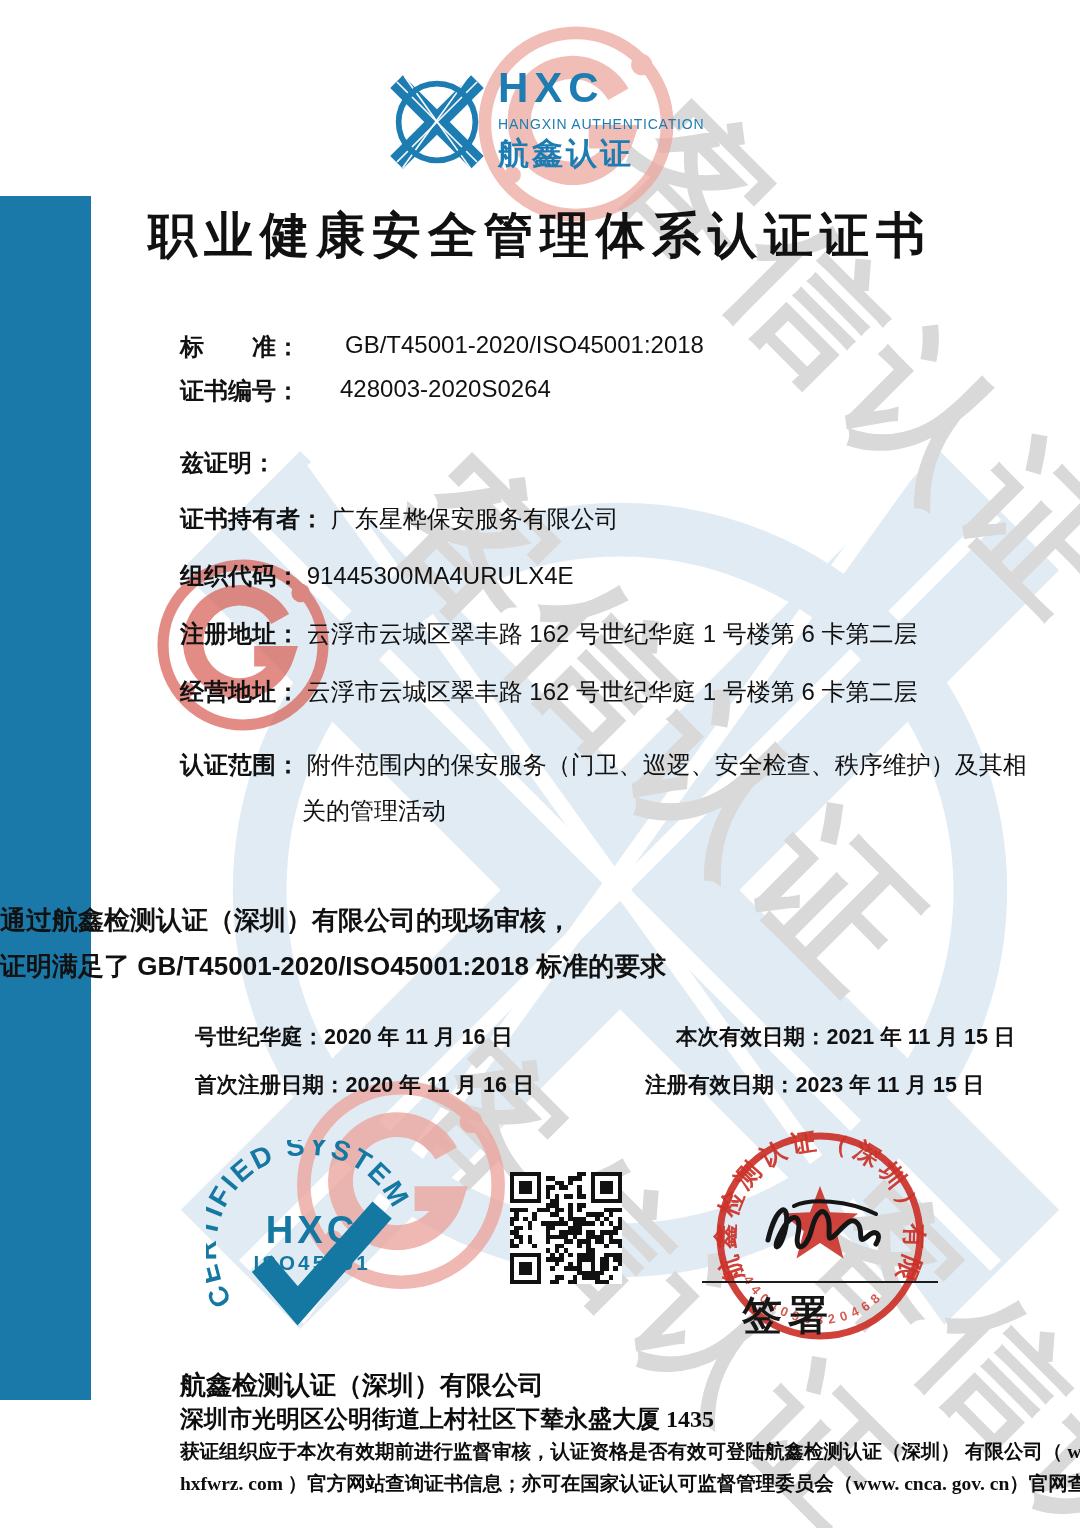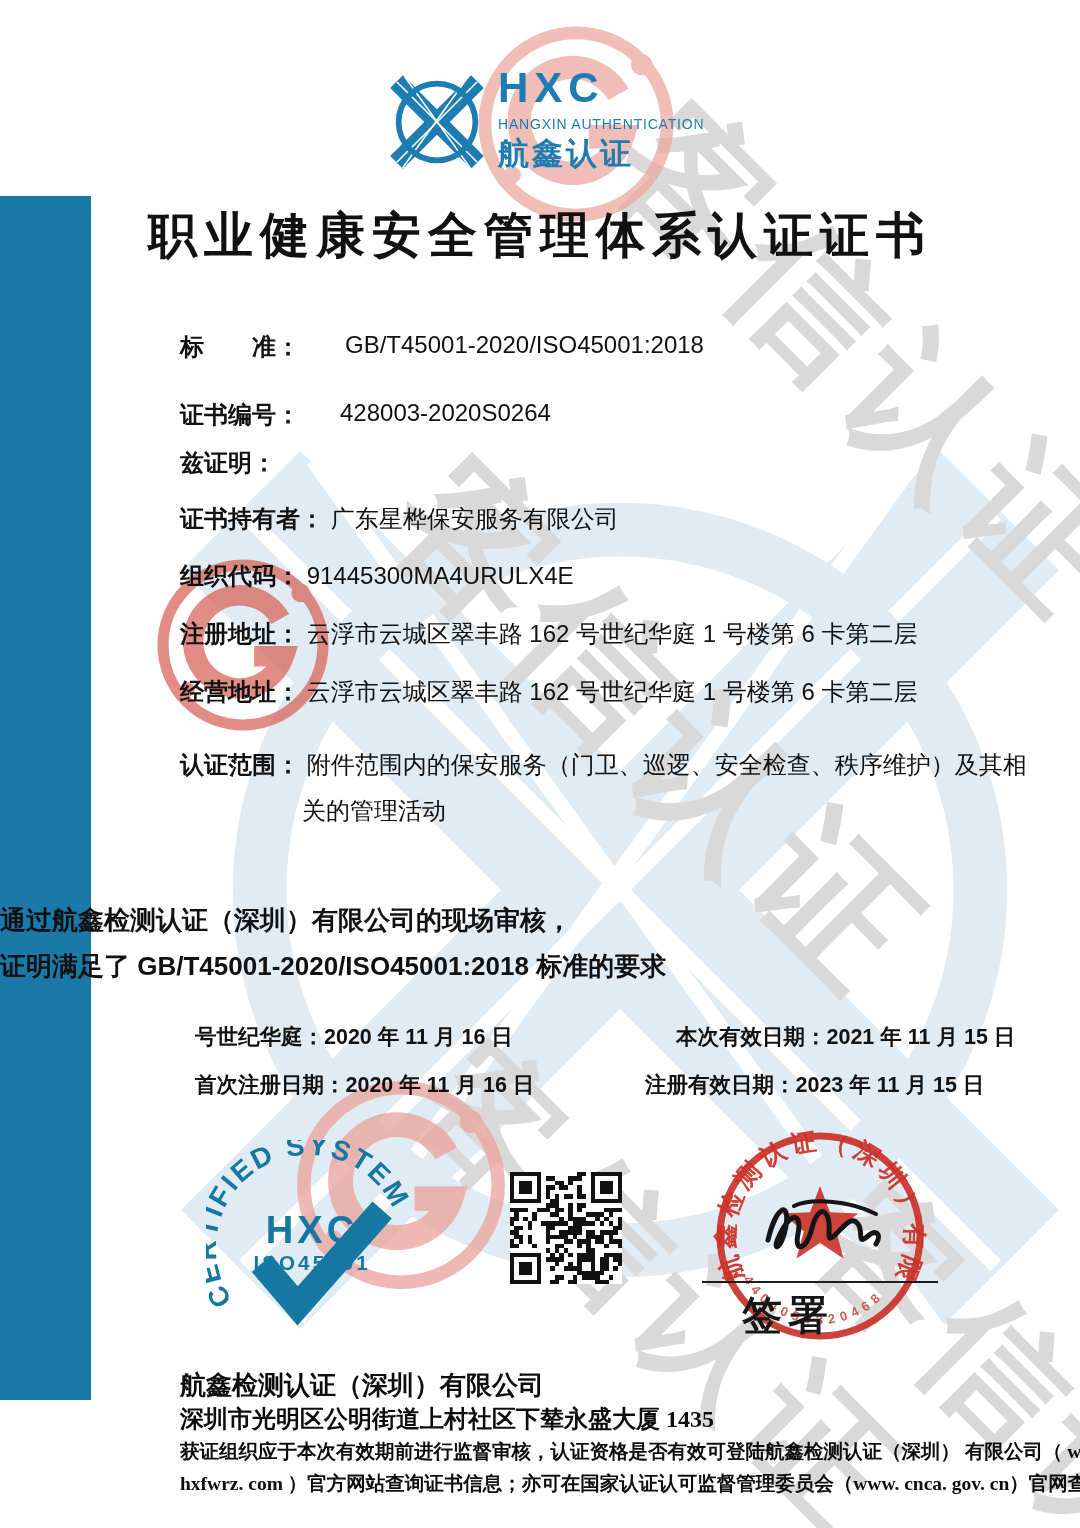--- a/index.html
+++ b/index.html
@@ -114,21 +114,21 @@
       <div class="logo-cn">航鑫认证</div>
     </div>
   </div>
 
   <div class="title">职业健康安全管理体系认证证书</div>
 
   <div class="row tab0" style="top:331px">
     <span class="lbl">标　　准：</span>
     <span class="val">GB/T45001-2020/ISO45001:2018</span>
   </div>
-  <div class="row tab1" style="top:399px">
+  <div class="row tab1" style="top:375px">
     <span class="lbl">证书编号：</span>
     <span class="val">428003-2020S0264</span>
   </div>
   <div class="row" style="top:503px">
     <span class="lbl">证书持有者：</span>
     <span class="val">广东星桦保安服务有限公司</span>
   </div>
   <div class="row" style="top:447px">
     <span class="lbl">兹证明：</span>
   </div>

